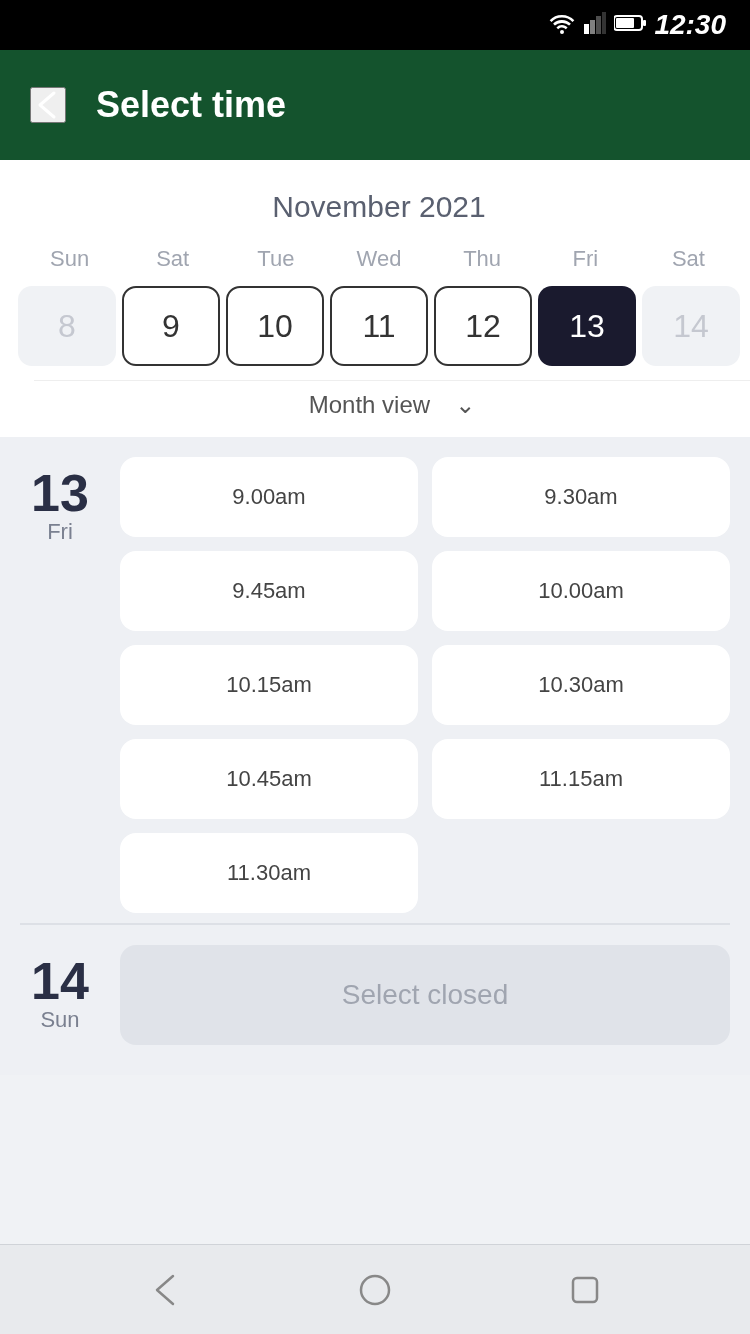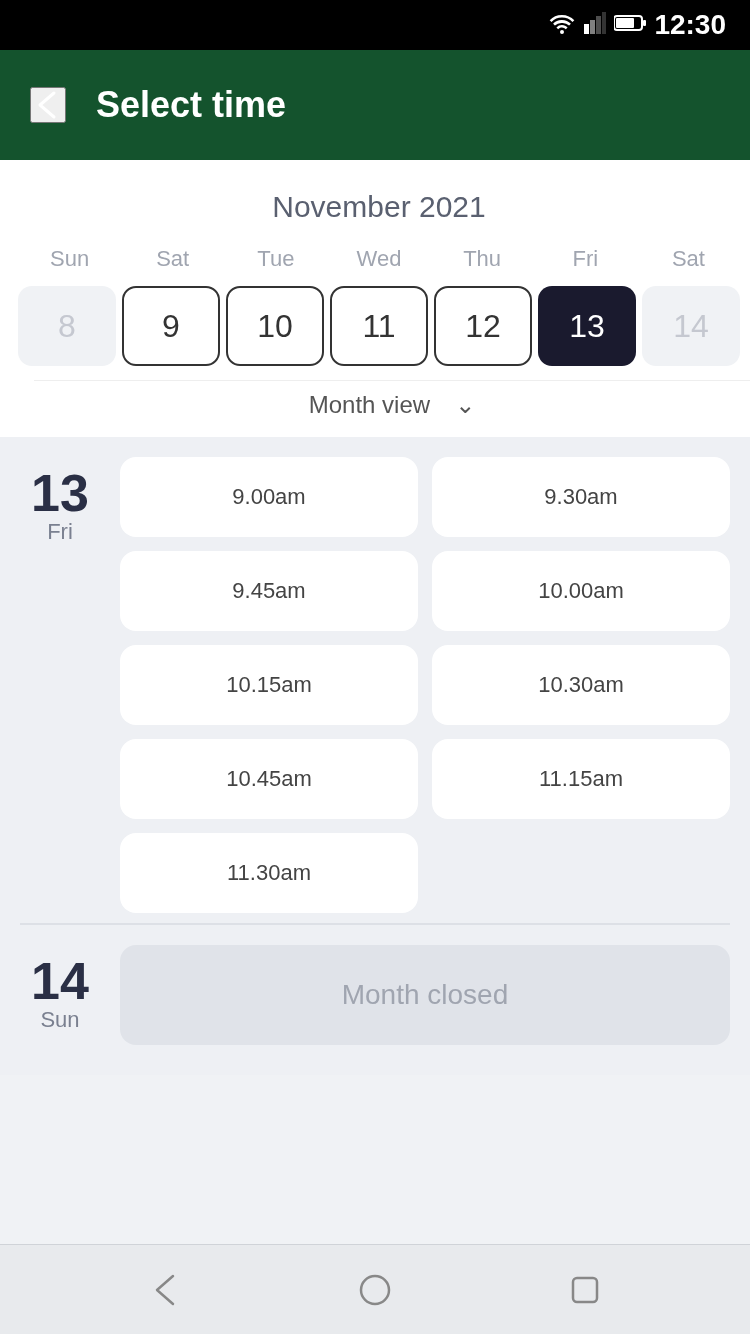--- a/index.html
+++ b/index.html
@@ -19,20 +19,21 @@
       display: flex;
       align-items: center;
       justify-content: flex-end;
       padding: 0 24px;
       gap: 10px;
     }
     .status-bar-icons {
       display: flex;
       align-items: center;
       gap: 8px;
+      font-style: italic;
     }
     .status-time {
       color: #fff;
       font-size: 28px;
       font-weight: 600;
     }
 
     
     .header {
       background: #14532d;
@@ -331,21 +332,21 @@
   </div>
 
   <div class="section-divider"></div>
 
   <div class="salon-closed-block">
     <div class="day-label">
       <span class="day-number">14</span>
       <span class="day-name">Sun</span>
     </div>
     <div class="salon-closed-box">
-      <span>Month closed</span>
+      <span>Select closed</span>
     </div>
   </div>
 
 </div>
 
 <div class="nav-spacer"></div>
 
 <div class="nav-bar">
   <div class="nav-icon">
     <svg viewBox="0 0 36 36" xmlns="http://www.w3.org/2000/svg">

